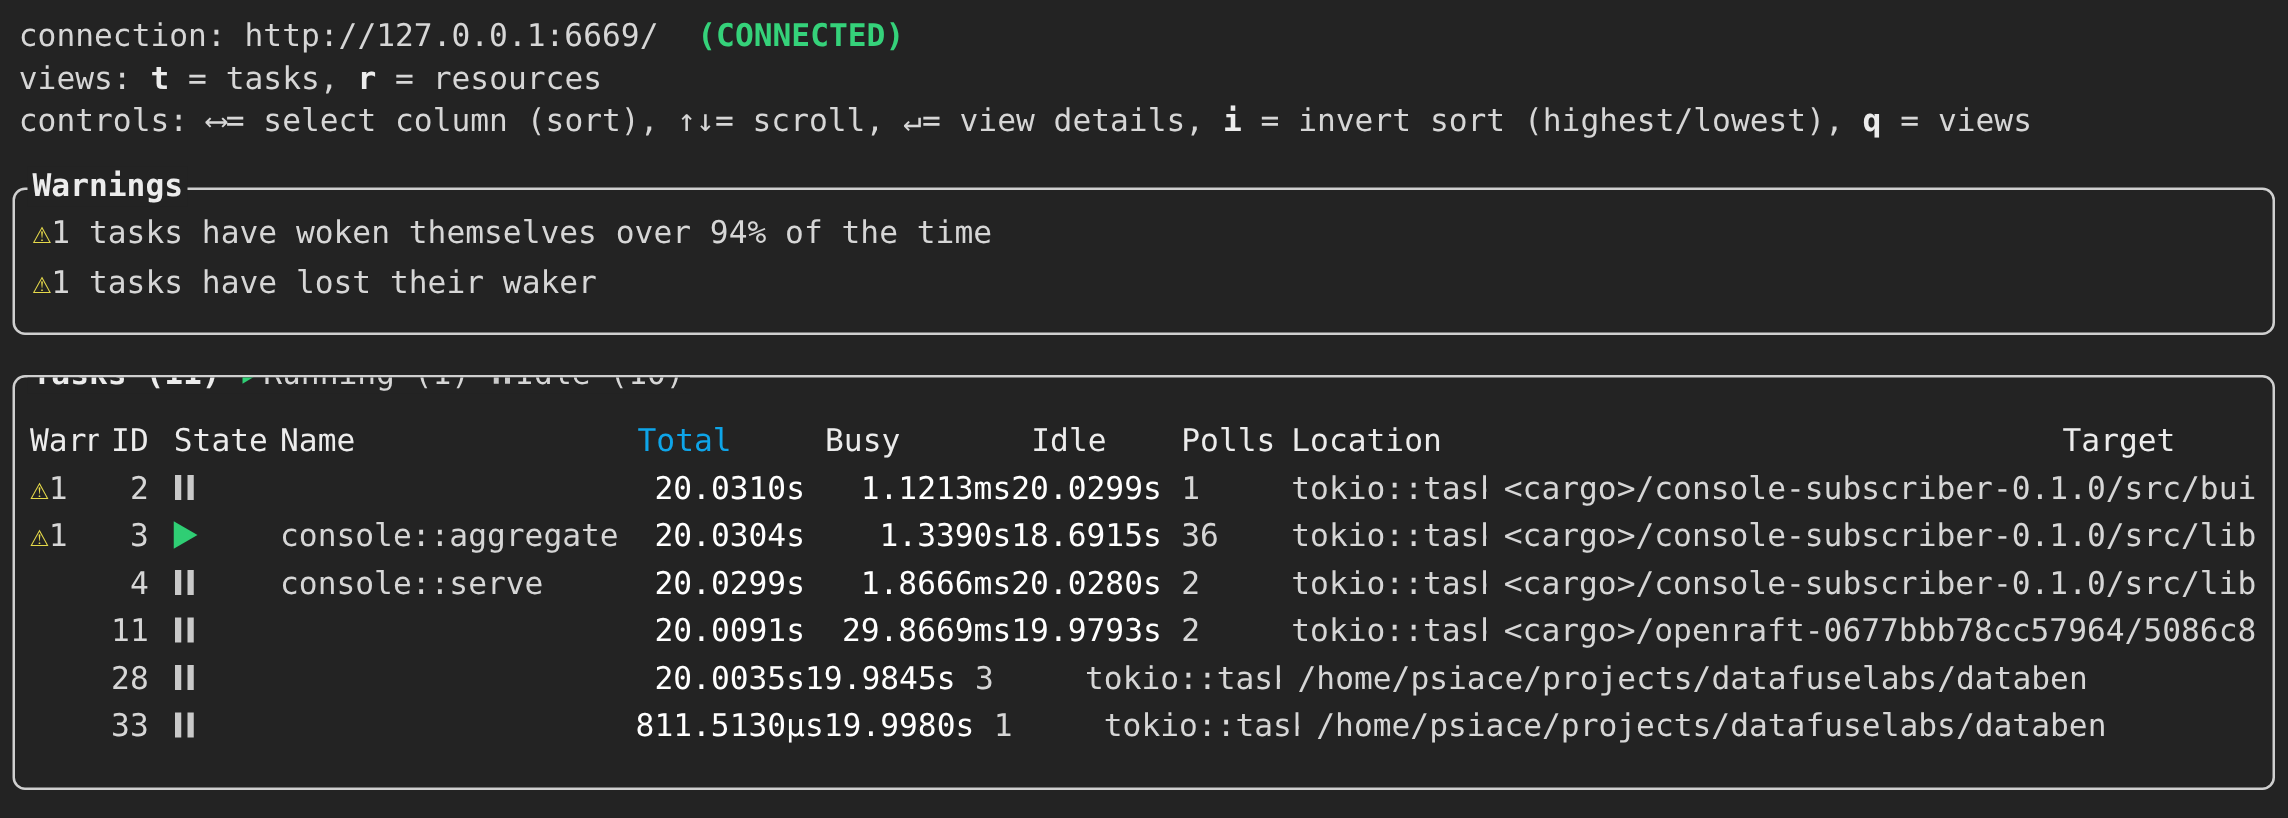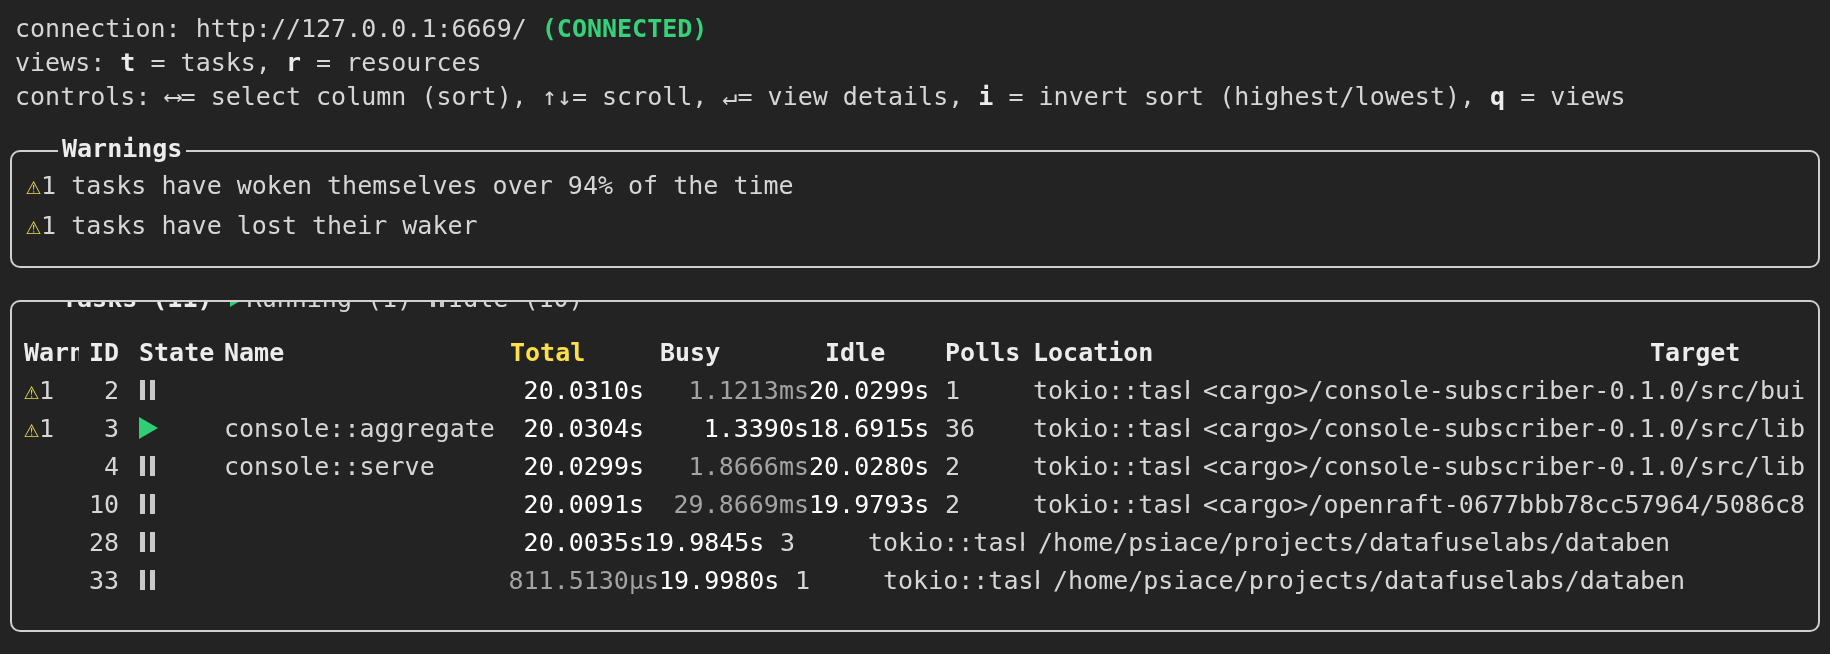--- a/index.html
+++ b/index.html
@@ -6,65 +6,64 @@
   html,body { width:1830px; height:654px; overflow:hidden; }
   body {
     background:#232323;
     color:#d6d6d6;
     font-family:"DejaVu Sans Mono","DejaVu Sans",monospace;
     font-size:25px;
   }
   .line { white-space:pre; line-height:34px; }
   .topbar { padding:12px 0 0 15px; }
   .bold { font-weight:bold; color:#ececec; }
-  .green { color:#35d27a; }
-  .cyanh { color:#fde047; }
+  .green { color:#35d27a;margin-left:16px; }
+  .cyanh { color:#0ea5e9; }
 
   .box {
     position:relative;
     margin:0 10px;
     border:2px solid #cfcfcf;
     border-radius:10px;
   }
   .box-title {
     position:absolute;
     top:-19px; left:10px;
     background:#232323;
     padding:0 4px;
     display:flex;
     align-items:center;
     white-space:pre;
     font-weight:bold;
     color:#ececec;
     line-height:32px;
-    margin-left:36px;
   }
   .warnings-box { margin-top:36px; padding:14px 16px 20px 14px; height:80px; }
   .warn-line { line-height:40px; white-space:pre; }
   .wicon { color:#e5d94a; }
 
   .tasks-box { margin-top:32px; padding:32px 12px 30px 12px; height:266px; overflow:hidden; }
   .trow, .thead { display:flex; height:38px; line-height:38px; white-space:pre; }
-  .thead { font-weight:bold; color:#ececec; }
+  .thead { font-weight:normal; color:#ececec; }
   .cell { overflow:hidden; }
   .col-warn { width:55px; }
   .col-id { width:40px; text-align:right; }
   .col-state { width:105px; padding-left:20px; box-sizing:border-box; }
   .col-name { width:270px; }
   .col-total { width:150px; text-align:right; }
   .col-busy { width:165px; text-align:right; }
   .col-idle { width:120px; text-align:right; }
   .col-polls { width:90px; padding-left:16px; box-sizing:border-box; }
   .col-target { width:170px; padding-left:14px; box-sizing:border-box; }
   .col-location { flex:1; padding-left:14px; }
   .thead .col-total, .thead .col-busy, .thead .col-idle {
     text-align:left; padding-left:16px; box-sizing:border-box;
   }
   .dur.c { color:#ffffff; }
-  .dur.g { color:#a3a3a3; }
+  .dur.g { color:#ffffff; }
 
   .play-icon {
     display:inline-block; width:0; height:0; vertical-align:middle;
     border-top:11px solid transparent; border-bottom:11px solid transparent;
     border-left:19px solid #2fce74; margin:-4px 2px 0 0;
   }
   .play-icon.small {
     border-top:9px solid transparent; border-bottom:9px solid transparent;
     border-left:15px solid #2fce74; margin:-2px 2px 0 2px;
   }
@@ -148,21 +147,21 @@
       <span class="cell col-total dur c">20.0299s</span>
       <span class="cell col-busy dur g">1.8666ms</span>
       <span class="cell col-idle dur c">20.0280s</span>
       <span class="cell col-polls">2</span>
       <span class="cell col-target">tokio::task</span>
       <span class="cell col-location">&lt;cargo&gt;/console-subscriber-0.1.0/src/lib.r</span>
     </div>
 
     <div class="trow">
       <span class="cell col-warn"></span>
-      <span class="cell col-id">10</span>
+      <span class="cell col-id">11</span>
       <span class="cell col-state"><span class="pause-icon"></span></span>
       <span class="cell col-name"></span>
       <span class="cell col-total dur c">20.0091s</span>
       <span class="cell col-busy dur g">29.8669ms</span>
       <span class="cell col-idle dur c">19.9793s</span>
       <span class="cell col-polls">2</span>
       <span class="cell col-target">tokio::task</span>
       <span class="cell col-location">&lt;cargo&gt;/openraft-0677bbb78cc57964/5086c8b/</span>
     </div>
 

